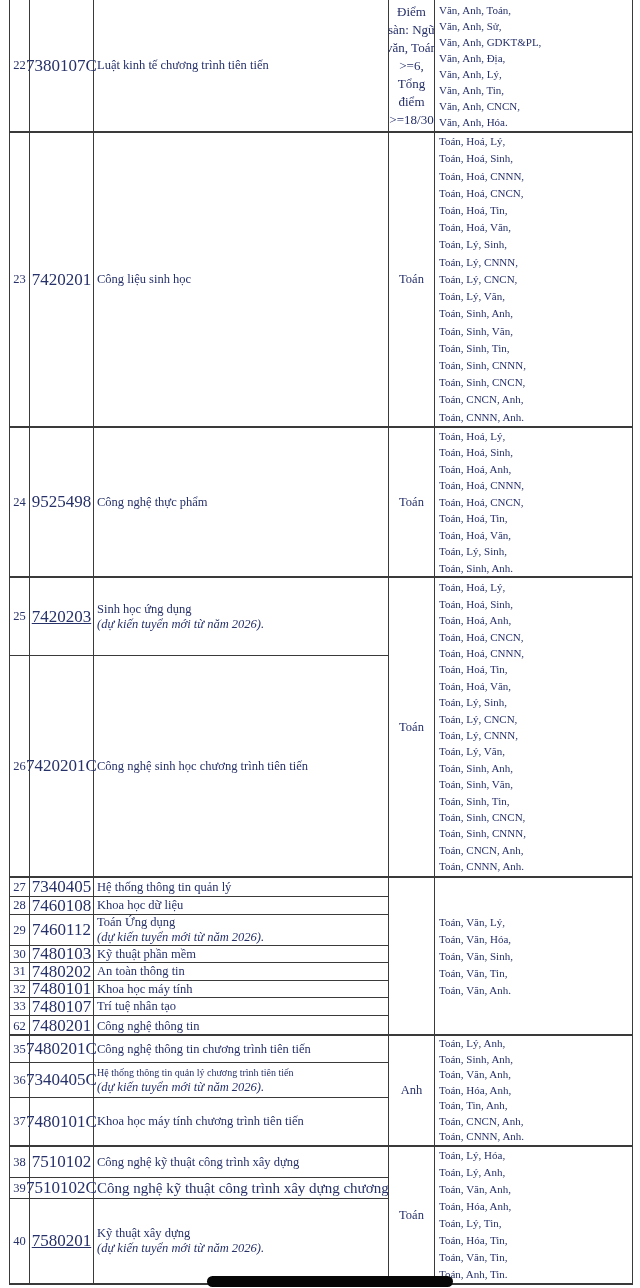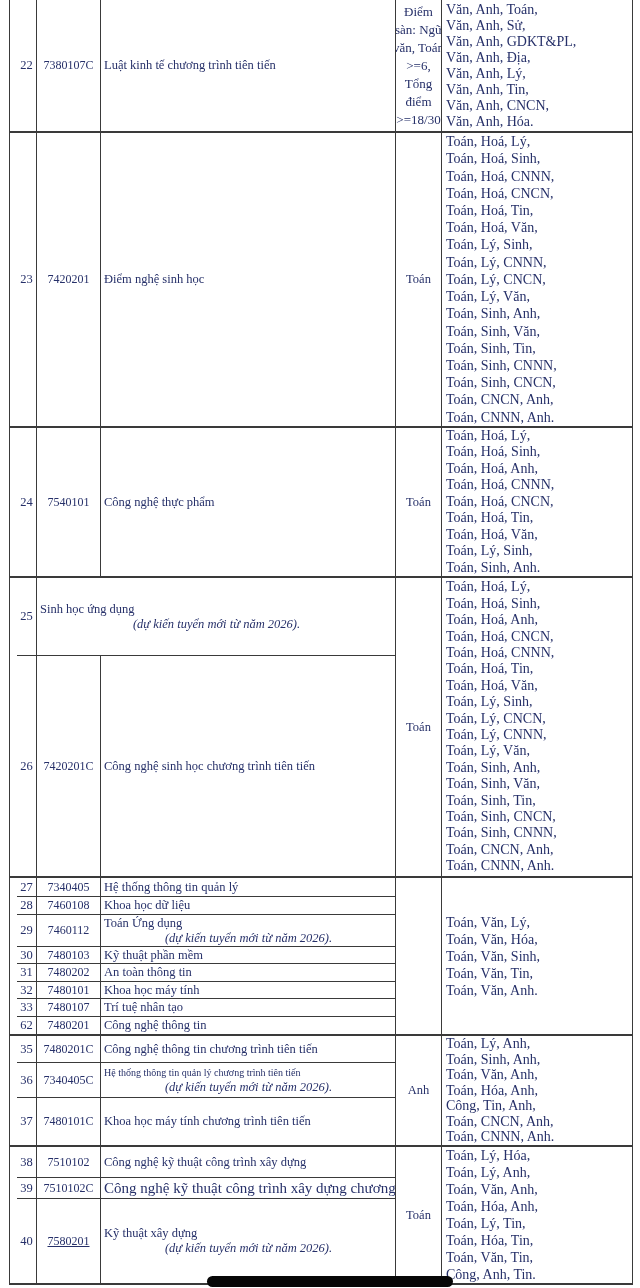--- a/index.html
+++ b/index.html
@@ -10,43 +10,43 @@
     color:#263069;
     position:relative;
     overflow:hidden;
   }
   .tbl {
     position:absolute; left:9px; top:0; width:624px;
     border-left:1.5px solid #3a3a3a;
     border-right:1.5px solid #3a3a3a;
   }
   .block { display:flex; border-bottom:2px solid #3a3a3a; }
-  .left { display:flex; flex-direction:column; width:379px;margin-left:7px; }
+  .left { display:flex; flex-direction:column; width:379px; }
   .subrow { display:flex; border-bottom:1.5px solid #3a3a3a; }
   .subrow:last-child { border-bottom:none; flex:1; }
   .c1 { width:20px; min-width:20px; border-right:1.5px solid #3a3a3a;
         display:flex; align-items:center; justify-content:center; font-size:12.5px; }
   .c2 { width:64px; min-width:64px; border-right:1.5px solid #3a3a3a;
-        display:flex; align-items:center; justify-content:center; font-size:12px; }
+        display:flex; align-items:center; justify-content:center; font-size:17px; }
   .c3 { flex:1; border-right:1.5px solid #3a3a3a; display:flex; flex-direction:column;
         justify-content:center; padding-left:3px; padding-right:2px; font-size:12.5px; line-height:15px; overflow:hidden; }
   .c4 { width:46px; min-width:46px; border-right:1.5px solid #3a3a3a;
         display:flex; flex-direction:column; align-items:center; justify-content:center;
         font-size:12.5px; text-align:center; overflow:hidden; }
   .c5 { flex:1; display:flex; flex-direction:column; justify-content:center;
-        padding-left:4px; font-size:14px; overflow:hidden; }
+        padding-left:4px; font-size:11px; overflow:hidden; }
   .c4 .line { line-height:18px; white-space:nowrap; font-size:13px; }
   .c5 .line { white-space:nowrap; }
   .lh16  .line { line-height:16px; }
   .lh165 .line { line-height:16.5px; }
   .lh164 .line { line-height:16.4px; }
   .lh172 .line { line-height:17.2px; }
   .lh17  .line { line-height:17px; }
   .lh155 .line { line-height:15.5px; }
-  .note { font-style:italic;text-align:center; }
+  .note { font-style:italic; }
   .u { text-decoration:underline; }
   .nm-sm { font-size:10px; white-space:nowrap; }
   .nm-xs { font-size:15px; white-space:nowrap; }
   .redaction {
     position:absolute; left:207px; top:1276px; width:246px; height:11px;
     background:#070707; border-radius:6px; z-index:5;
   }
 </style>
 </head>
 <body>
@@ -91,21 +91,21 @@
   <div class="block" style="height:295px">
     <div class="left">
       <div class="subrow">
         <div class="c1">
             <span>23</span>
           </div>
         <div class="c2">
             <span>7420201</span>
           </div>
         <div class="c3">
-            <div>Điểm nghệ sinh học</div>
+            <div>Công liệu sinh học</div>
           </div>
       </div>
     </div>
     <div class="c4">
         <span>Toán</span>
       </div>
     <div class="c5 lh172">
         <div class="line">Toán, Hoá, Lý,</div>
         <div class="line">Toán, Hoá, Sinh,</div>
         <div class="line">Toán, Hoá, CNNN,</div>
@@ -126,21 +126,21 @@
       </div>
   </div>
 
   <div class="block" style="height:150px">
     <div class="left">
       <div class="subrow">
         <div class="c1">
             <span>24</span>
           </div>
         <div class="c2">
-            <span>7540101</span>
+            <span>9525498</span>
           </div>
         <div class="c3">
             <div>Công nghệ thực phẩm</div>
           </div>
       </div>
     </div>
     <div class="c4">
         <span>Toán</span>
       </div>
     <div class="c5 lh165">
@@ -154,20 +154,23 @@
         <div class="line">Toán, Lý, Sinh,</div>
         <div class="line">Toán, Sinh, Anh.</div>
       </div>
   </div>
 
   <div class="block" style="height:300px">
     <div class="left">
       <div class="subrow" style="height:78px">
         <div class="c1">
             <span>25</span>
+          </div>
+        <div class="c2">
+            <span class="u">7420203</span>
           </div>
         <div class="c3">
           <div>Sinh học ứng dụng</div>
           <div class="note">(dự kiến tuyển mới từ năm 2026).</div>
         </div>
       </div>
       <div class="subrow">
         <div class="c1">
             <span>26</span>
           </div>
@@ -346,21 +349,21 @@
       </div>
     </div>
     <div class="c4">
         <span>Anh</span>
       </div>
     <div class="c5 lh155">
         <div class="line">Toán, Lý, Anh,</div>
         <div class="line">Toán, Sinh, Anh,</div>
         <div class="line">Toán, Văn, Anh,</div>
         <div class="line">Toán, Hóa, Anh,</div>
-        <div class="line">Công, Tin, Anh,</div>
+        <div class="line">Toán, Tin, Anh,</div>
         <div class="line">Toán, CNCN, Anh,</div>
         <div class="line">Toán, CNNN, Anh.</div>
       </div>
   </div>
 
   <div class="block" style="height:138px; border-bottom-width:2px">
     <div class="left">
       <div class="subrow" style="height:31px">
         <div class="c1">
             <span>38</span>
@@ -400,19 +403,19 @@
         <span>Toán</span>
       </div>
     <div class="c5 lh17">
         <div class="line">Toán, Lý, Hóa,</div>
         <div class="line">Toán, Lý, Anh,</div>
         <div class="line">Toán, Văn, Anh,</div>
         <div class="line">Toán, Hóa, Anh,</div>
         <div class="line">Toán, Lý, Tin,</div>
         <div class="line">Toán, Hóa, Tin,</div>
         <div class="line">Toán, Văn, Tin,</div>
-        <div class="line">Công, Anh, Tin.</div>
+        <div class="line">Toán, Anh, Tin.</div>
       </div>
   </div>
 
 </div>
 
 <div class="redaction"></div>
 
 </body></html>

